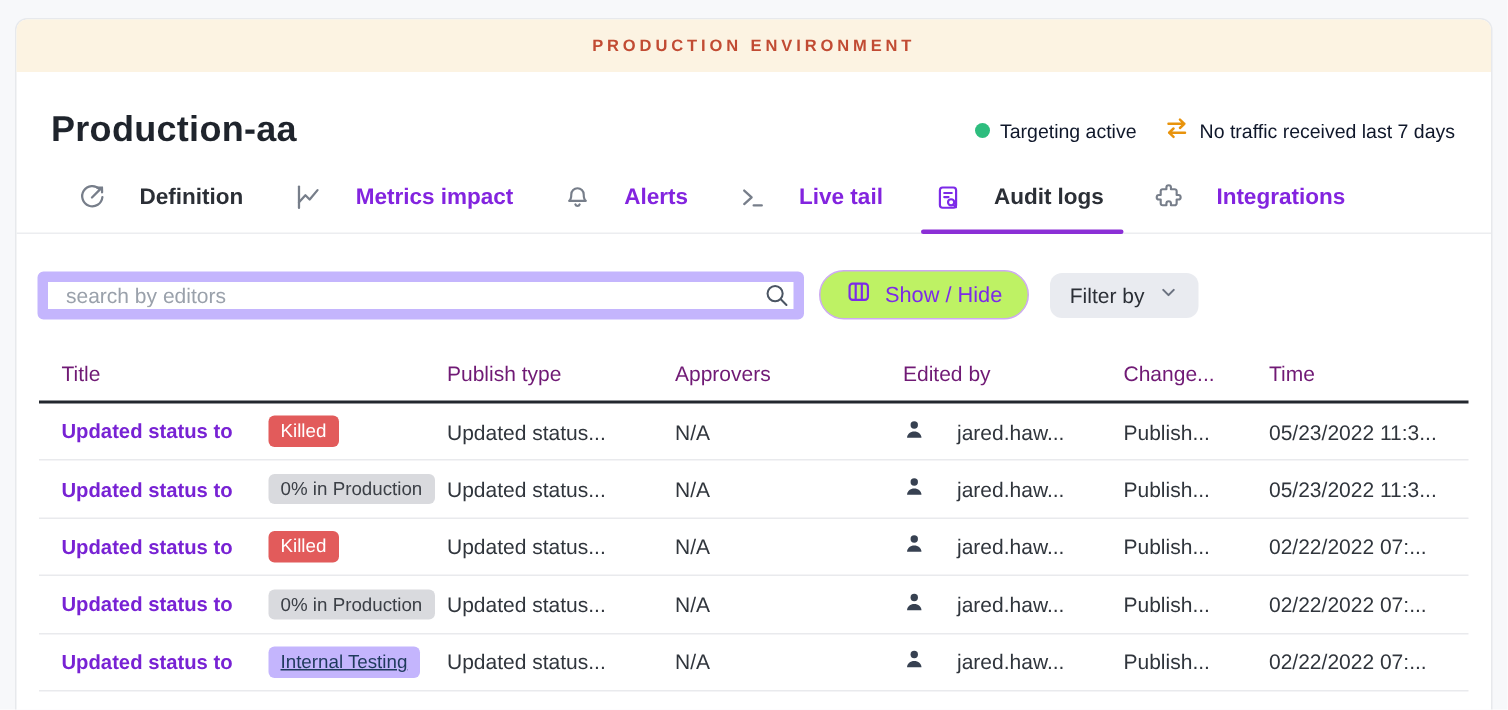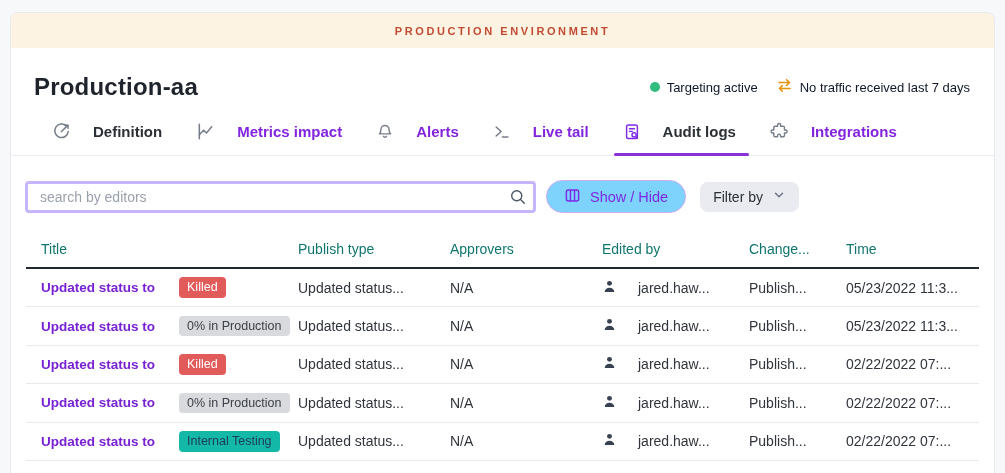--- a/index.html
+++ b/index.html
@@ -27,45 +27,45 @@
          font-size:15px; font-weight:bold; cursor:pointer; }
   .tab .lbl-dark { color:#2B2F36; }
   .tab .lbl-purple { color:#8324DF; }
   .tab.active::after { content:""; position:absolute; left:-9px; right:-13px; bottom:-1px;
                        height:3px; background:#8B2FD6; border-radius:2px; }
   .tab svg { display:block; }
 
   
   .toolbar { display:flex; align-items:center; padding:24px 15px 12px 14px; }
   .search-wrap { position:relative; width:511px; }
-  .search-wrap input { width:100%; height:32px; border:3px solid #c4b5fd; border-radius:4px;
+  .search-wrap input { width:100%; height:32px; border:7px solid #c4b5fd; border-radius:4px;
                        padding:0 34px 0 12px; font-size:14px; color:#374151; outline:none;
                        font-family:"Liberation Sans", sans-serif; }
   .search-wrap input::placeholder { color:#9AA1AB; }
   .search-wrap .mag { position:absolute; right:9px; top:7px; }
   .btn-showhide { margin-left:10px; height:33px; display:flex; align-items:center; gap:9px;
-                  border:1px solid #CDAAF2; border-radius:17px; background:#7dd3fc; padding:0 17px;
+                  border:1px solid #CDAAF2; border-radius:17px; background:#bef264; padding:0 17px;
                   color:#7C2AE8; font-size:14.5px; cursor:pointer; font-family:"Liberation Sans", sans-serif; }
   .btn-filter { margin-left:14px; height:30px; display:flex; align-items:center; gap:9px;
                 border:none; border-radius:8px; background:#E9EBF0; padding:0 13px;
                 color:#2B2F36; font-size:14px; cursor:pointer; font-family:"Liberation Sans", sans-serif; }
 
   
   .table { margin:0 15px; }
   .tr { display:grid; grid-template-columns:272px 152px 152px 147px 97px 1fr; align-items:center; }
   .thead { height:44px; padding-top:6px; border-bottom:2px solid #23272E;
-           font-size:14px; font-weight:500; color:#0f766e; }
+           font-size:14px; font-weight:500; color:#701a75; }
   .row { height:38.4px; border-bottom:1px solid #E9EAED; font-size:14px; color:#30353C; }
   .cell:first-child { padding-left:15px; }
   .title-cell { display:flex; align-items:center; gap:24px; }
   .title-link { color:#7822D4; font-weight:bold; font-size:13.5px; cursor:pointer; white-space:nowrap; }
   .badge { font-size:12.5px; padding:3px 8px 3.5px; border-radius:4px; white-space:nowrap; }
   .badge-killed  { background:#E25B5B; color:#FFFFFF; }
   .badge-neutral { background:#D9DADE; color:#3C4047; }
-  .badge-info    { background:#14b8a6; color:#1E3A5C; }
+  .badge-info    { background:#c4b5fd; color:#1E3A5C;text-decoration:underline; }
   .edited-cell { display:flex; align-items:center; gap:21px; }
 </style>
 </head>
 <body>
 
 <div class="card">
 
   <div class="banner">
     <span class="banner-text">PRODUCTION ENVIRONMENT</span>
   </div>

